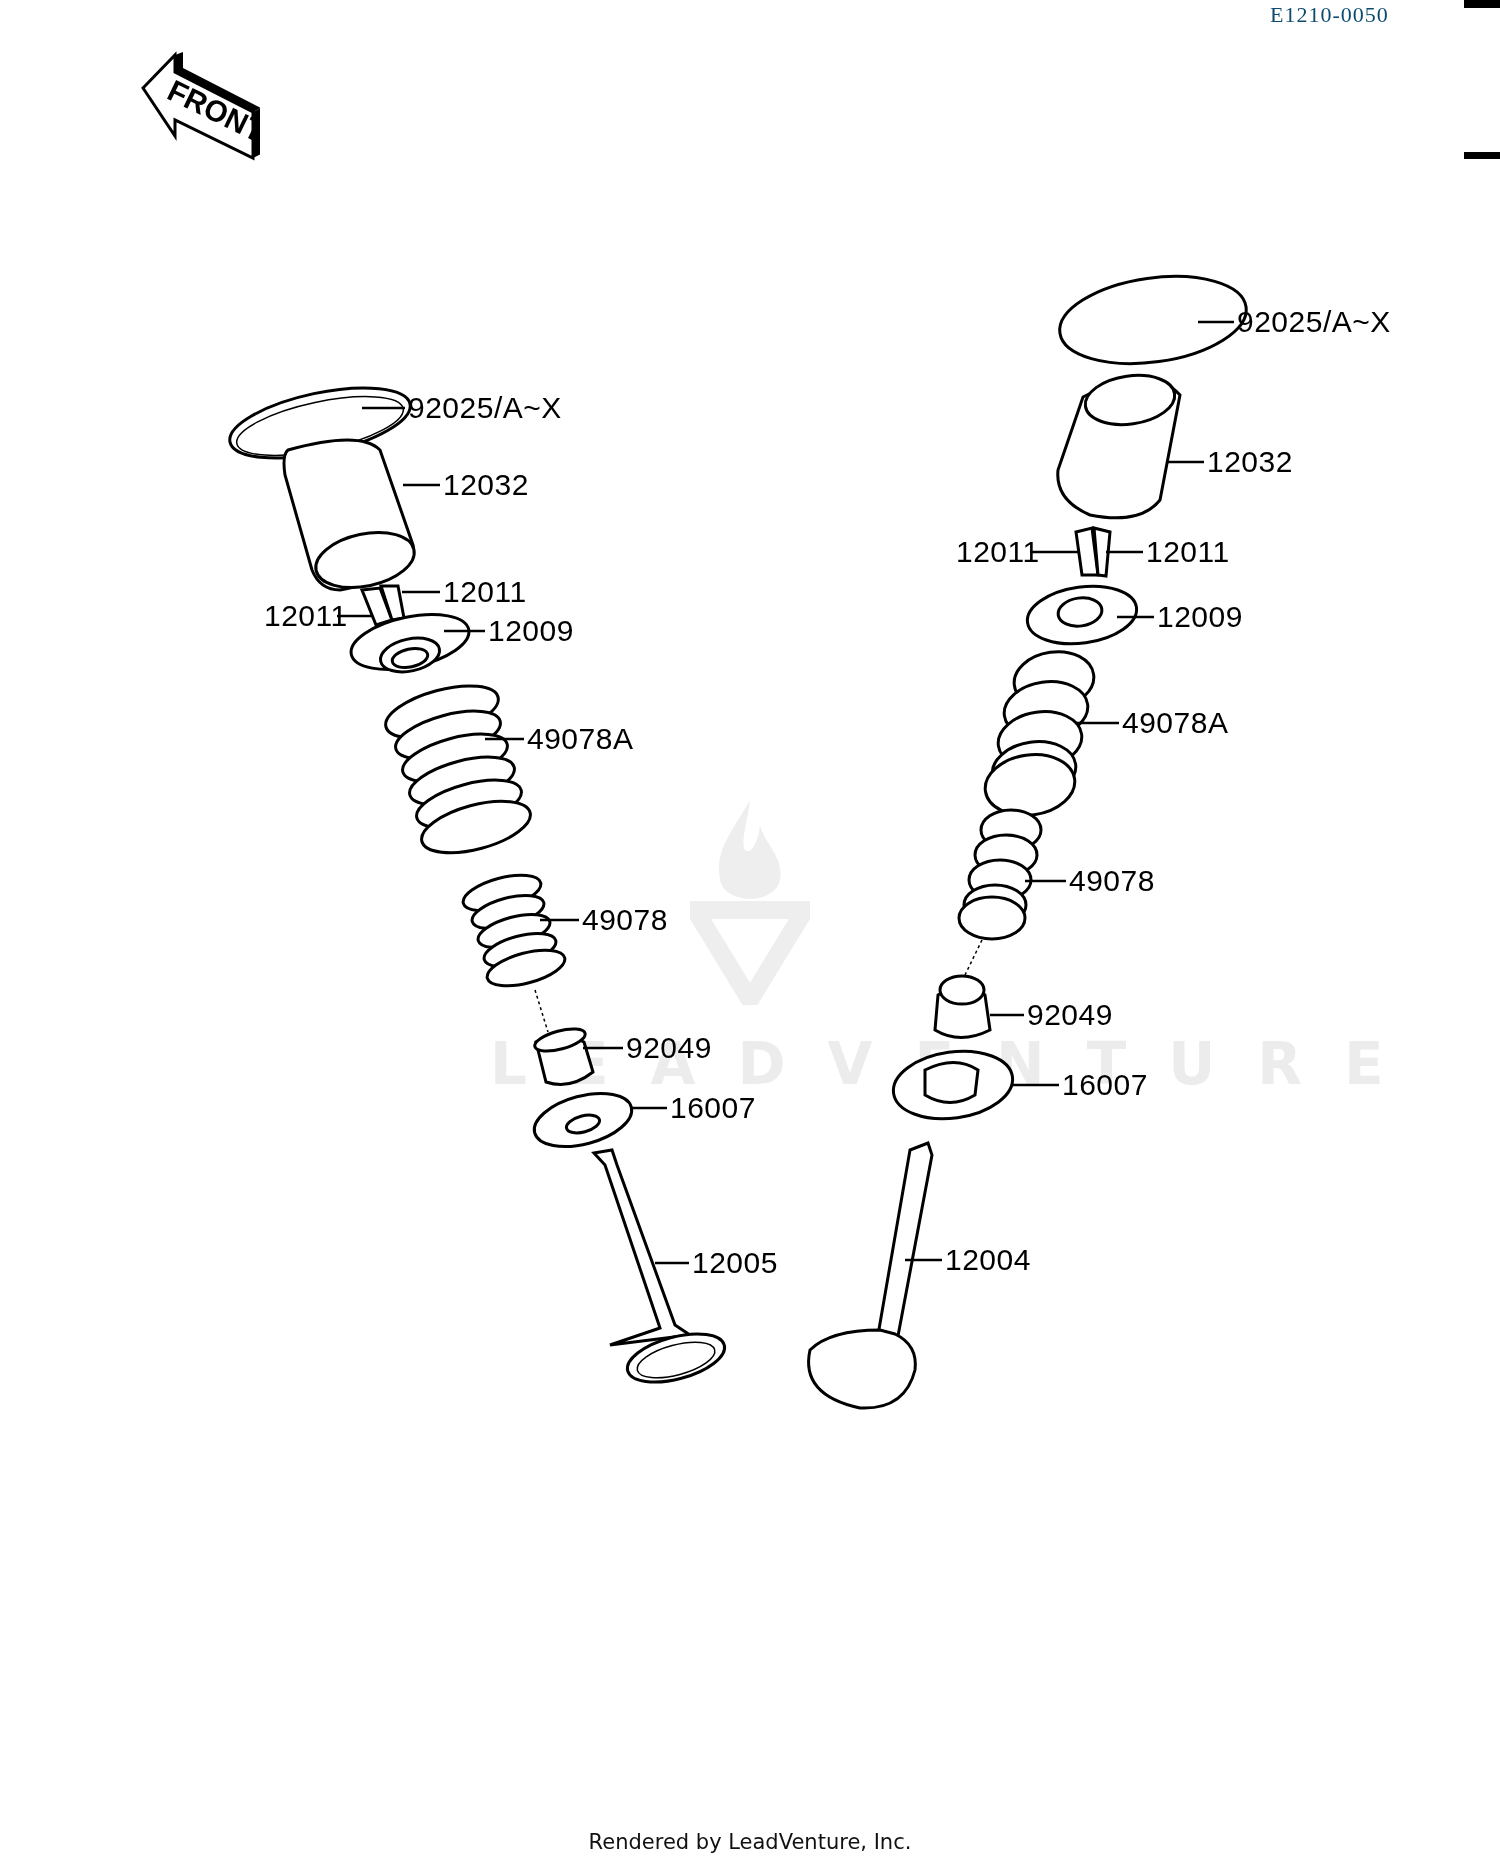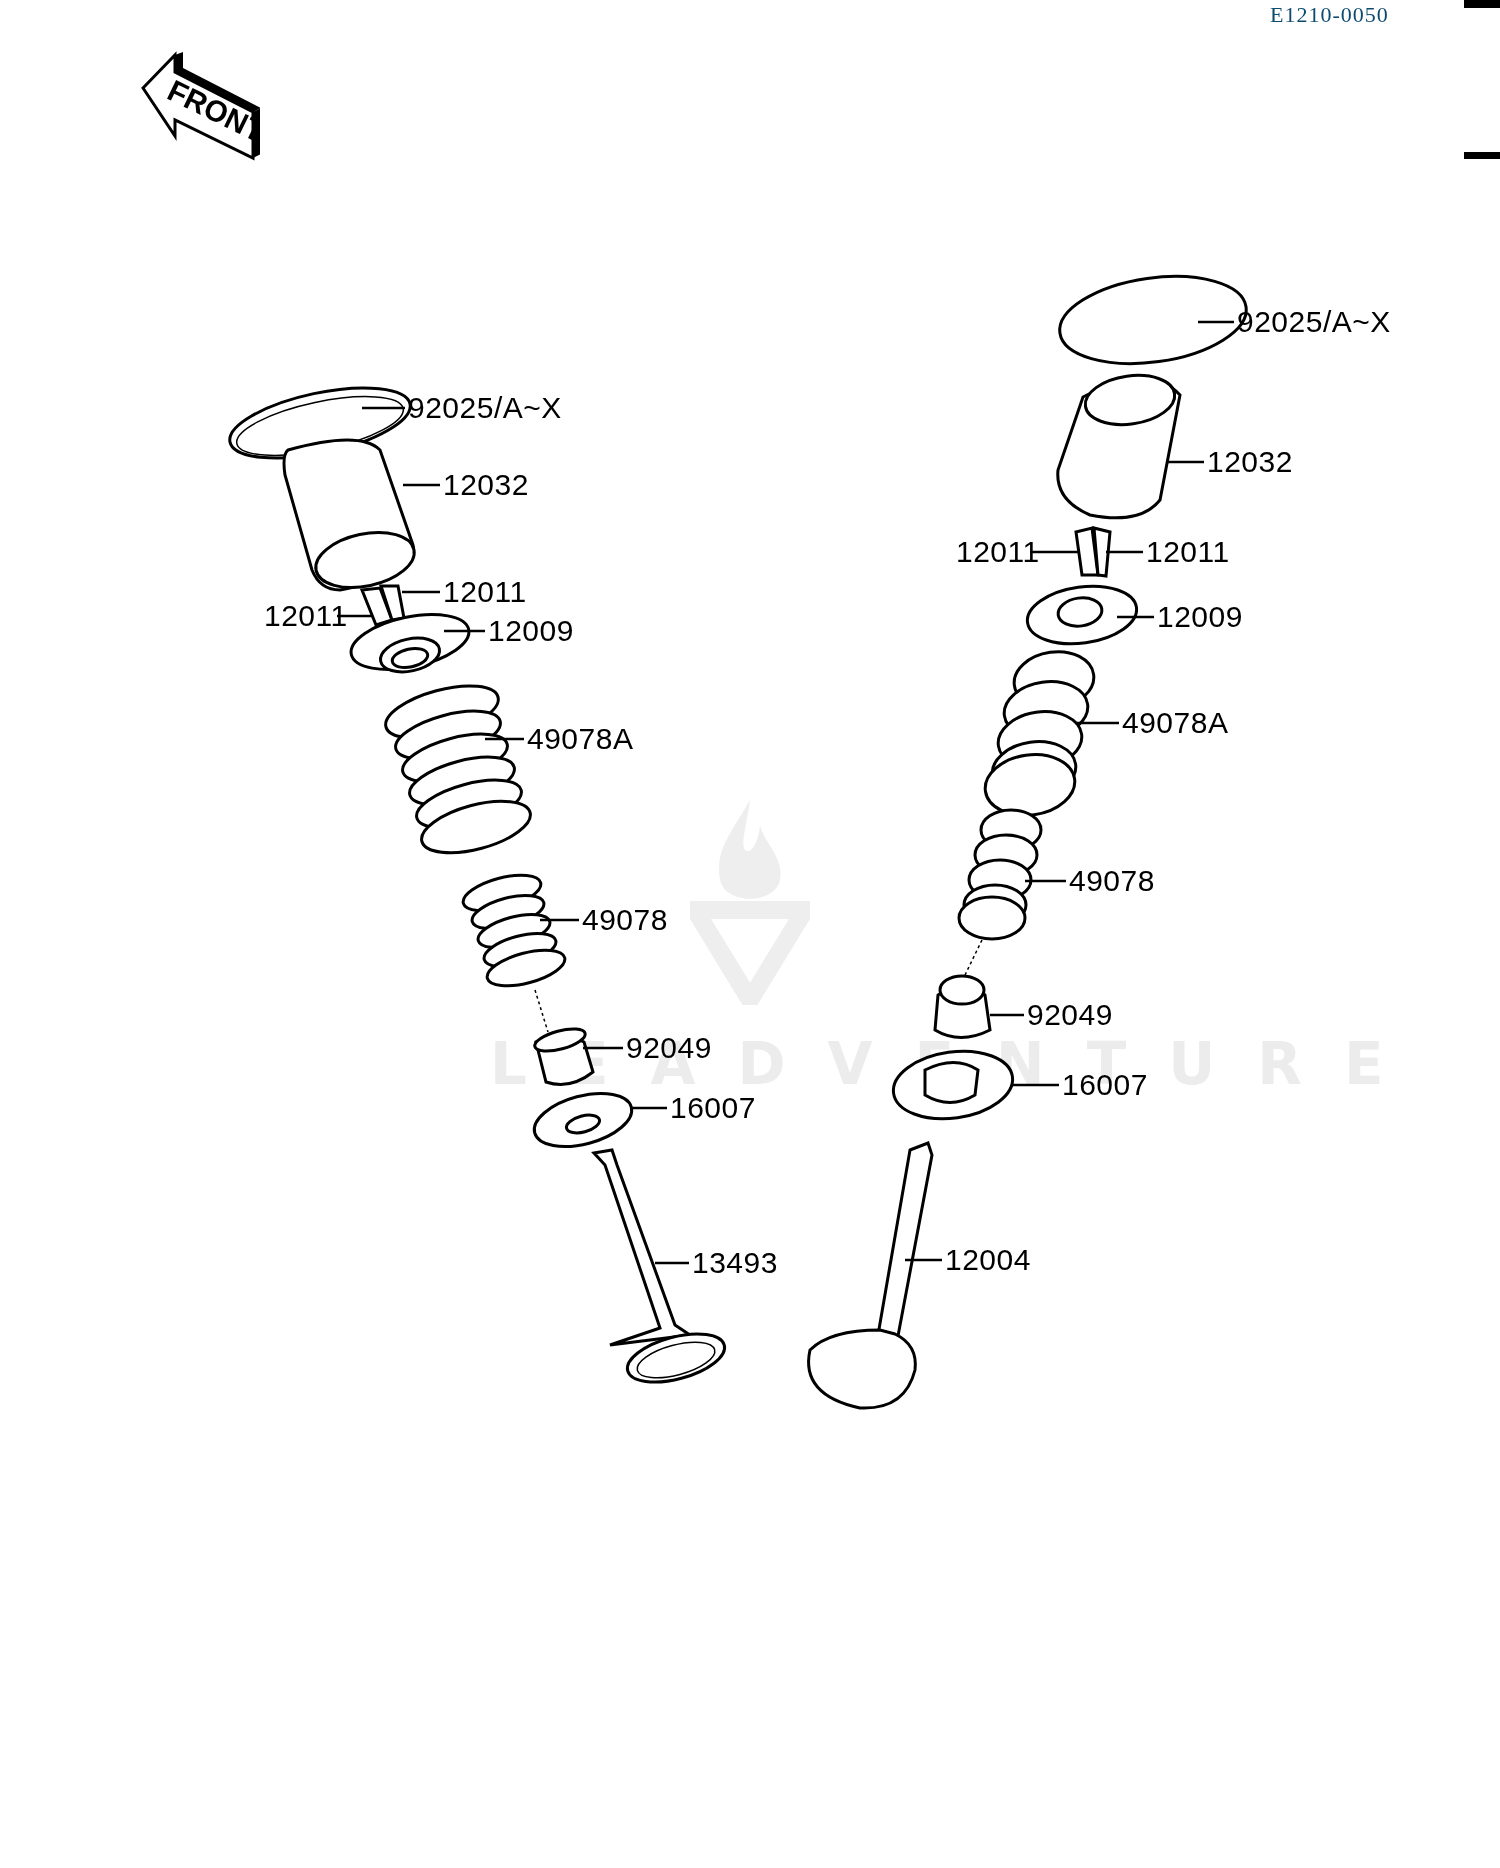--- a/index.html
+++ b/index.html
@@ -134,26 +134,27 @@
 
   <div class="label" style="left:408px;top:394px;">92025/A~X</div>
   <div class="label" style="left:443px;top:471px;">12032</div>
   <div class="label" style="left:443px;top:578px;">12011</div>
   <div class="label" style="left:264px;top:602px;">12011</div>
   <div class="label" style="left:488px;top:617px;">12009</div>
   <div class="label" style="left:527px;top:725px;">49078A</div>
   <div class="label" style="left:582px;top:906px;">49078</div>
   <div class="label" style="left:626px;top:1034px;">92049</div>
   <div class="label" style="left:670px;top:1094px;">16007</div>
-  <div class="label" style="left:692px;top:1249px;">13493</div>
+  <div class="label" style="left:692px;top:1249px;">12005</div>
 
   <div class="label" style="left:1237px;top:308px;">92025/A~X</div>
   <div class="label" style="left:1207px;top:448px;">12032</div>
   <div class="label" style="left:956px;top:538px;">12011</div>
   <div class="label" style="left:1146px;top:538px;">12011</div>
   <div class="label" style="left:1157px;top:603px;">12009</div>
   <div class="label" style="left:1122px;top:709px;">49078A</div>
   <div class="label" style="left:1069px;top:867px;">49078</div>
   <div class="label" style="left:1027px;top:1001px;">92049</div>
   <div class="label" style="left:1062px;top:1071px;">16007</div>
   <div class="label" style="left:945px;top:1246px;">12004</div>
 
+  <div class="footer">Rendered by LeadVenture, Inc.</div>
 </div>
 
 </body></html>

